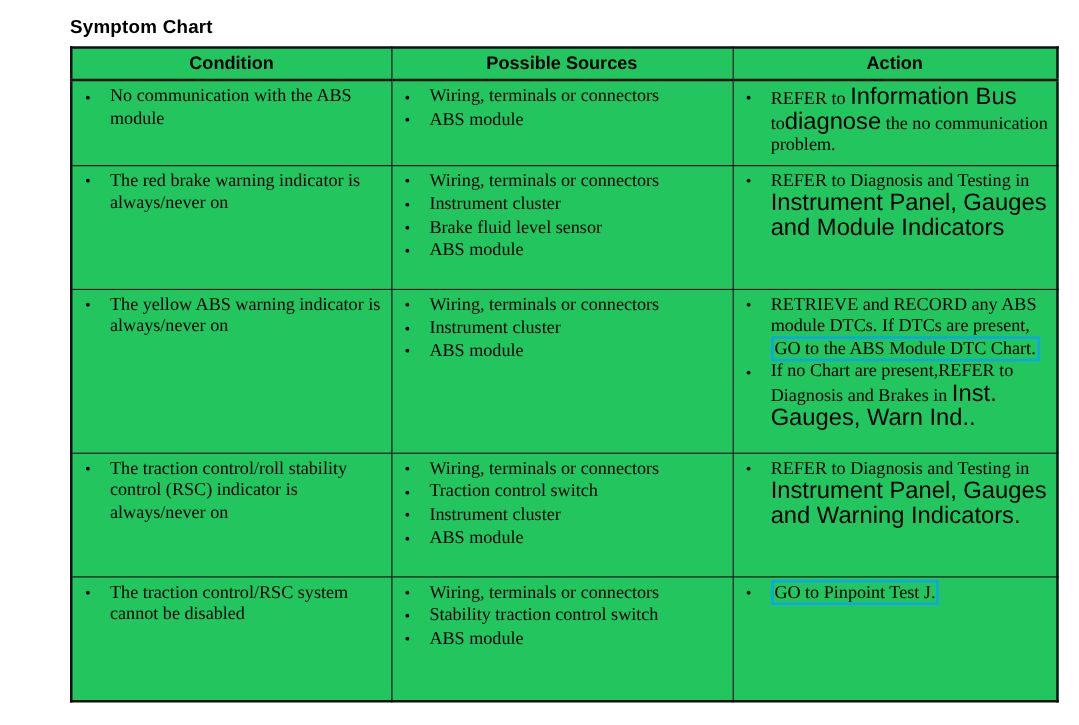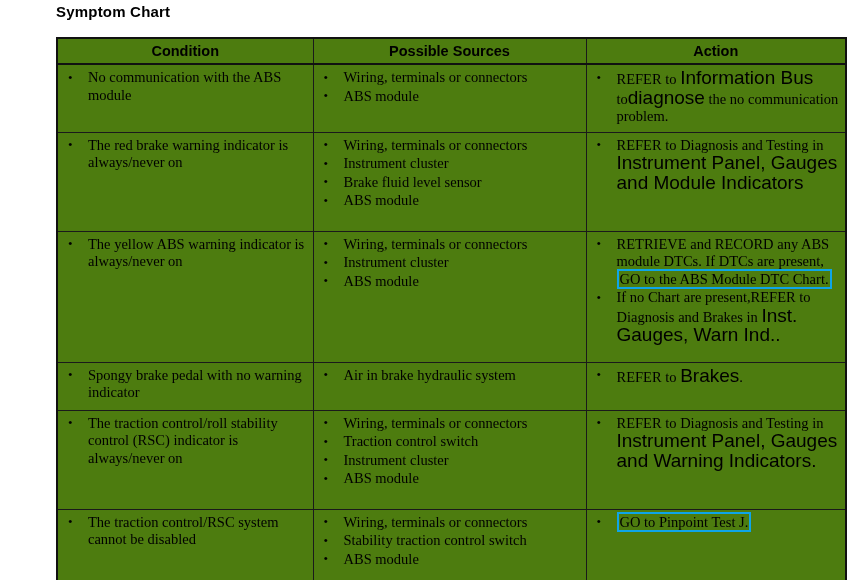--- a/index.html
+++ b/index.html
@@ -21,21 +21,21 @@
     position: absolute;
     left: 0;
     top: 0;
     width: 863px;
     height: 580px;
   }
 
   .page-title {
     position: absolute;
     left: 56px;
-    top: 3px;
+    top: 13px;
     font-family: "Liberation Sans", "DejaVu Sans", sans-serif;
     font-weight: bold;
     font-size: 15px;
     letter-spacing: 0.2px;
     color: #000000;
     white-space: nowrap;
   }
 
   .chart-wrap {
     position: absolute;
@@ -53,21 +53,21 @@
 
   table.symptom-chart col.col-condition { width: 256px; }
   table.symptom-chart col.col-sources   { width: 273px; }
   table.symptom-chart col.col-action    { width: 260px; }
 
   table.symptom-chart th,
   table.symptom-chart td {
     border: 1px solid #1a1a1a;
     vertical-align: top;
     padding: 0;
-    background: #4d7c0f;
+    background: #22c55e;
   }
 
   
   table.symptom-chart {
     border: 2px solid #111111;
   }
 
   table.symptom-chart thead th {
     border-bottom: 2px solid #111111;
     text-align: center;
@@ -205,37 +205,20 @@
                 <li>ABS module</li>
               </ul>
             </td>
             <td>
               <ul class="cell-list">
                 <li><span>RETRIEVE and RECORD any ABS module DTCs. If DTCs are present, </span><span class="linkbox">GO to the ABS Module DTC Chart.</span></li>
                 <li><span>If no Chart are present,</span><span>REFER to Diagnosis and</span><span> Brakes in </span><span class="xref">Inst. Gauges, Warn Ind..</span></li>
               </ul>
             </td>
           </tr>
-          <tr class="r4">
-            <td>
-              <ul class="cell-list">
-                <li>Spongy brake pedal with no warning indicator</li>
-              </ul>
-            </td>
-            <td>
-              <ul class="cell-list">
-                <li>Air in brake hydraulic system</li>
-              </ul>
-            </td>
-            <td>
-              <ul class="cell-list">
-                <li><span>REFER to </span><span class="xref">Brakes</span><span>.</span></li>
-              </ul>
-            </td>
-          </tr>
           <tr class="r5">
             <td>
               <ul class="cell-list">
                 <li>The traction control/roll stability control (RSC) indicator is always/never on</li>
               </ul>
             </td>
             <td>
               <ul class="cell-list">
                 <li>Wiring, terminals or connectors</li>
                 <li>Traction control switch</li>

